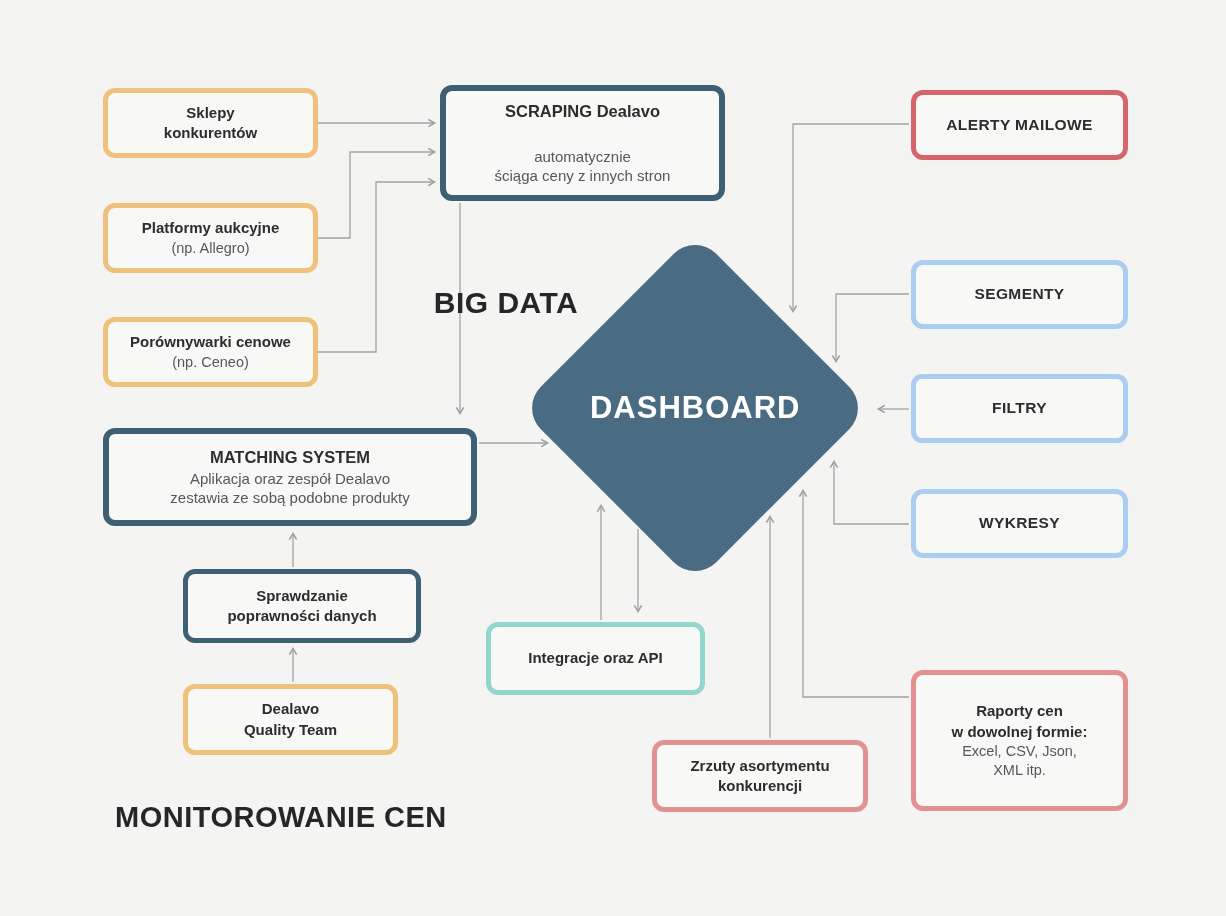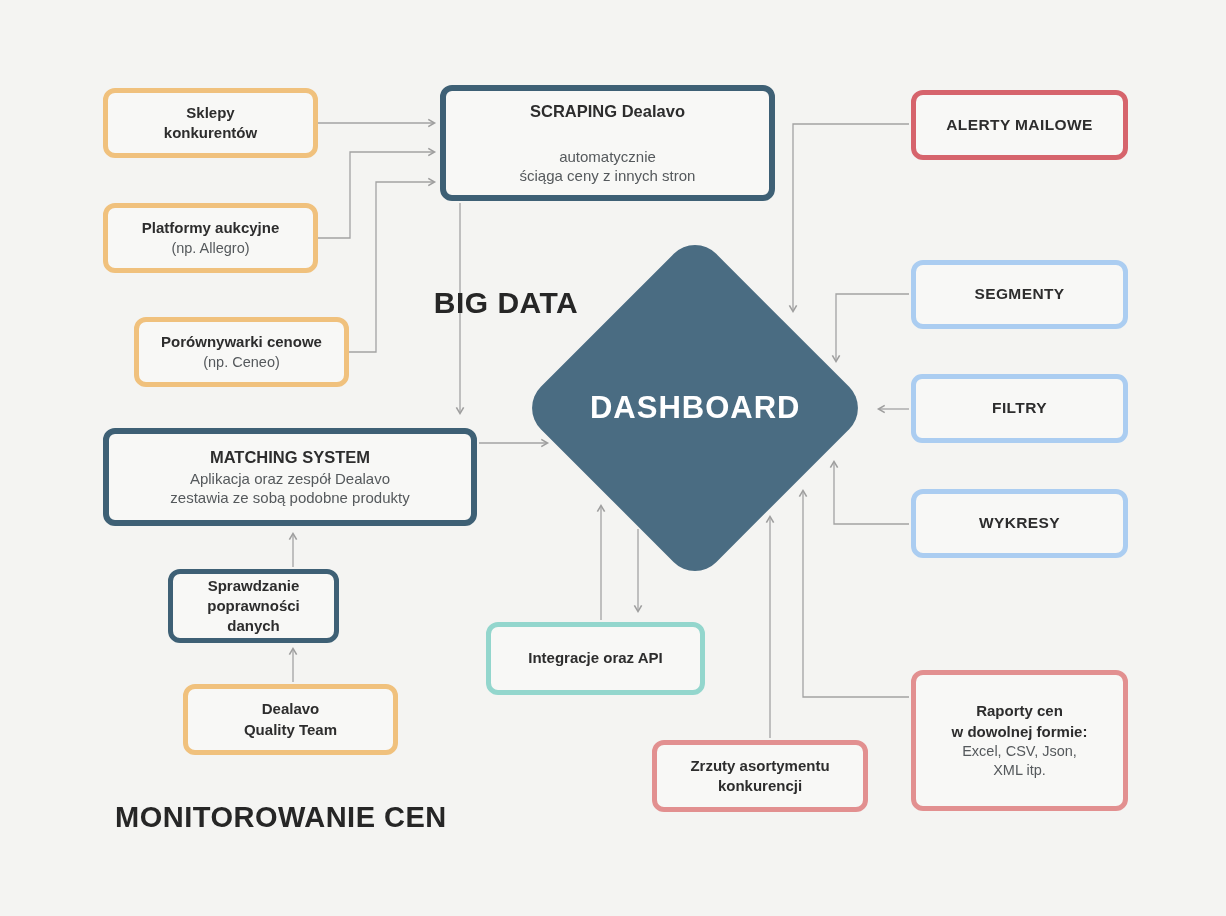--- a/index.html
+++ b/index.html
@@ -81,38 +81,38 @@
   <div class="node b-yellow" style="left:103px;top:88px;width:215px;height:70px;">
     <div class="t">Sklepy
 konkurentów</div>
   </div>
 
   <div class="node b-yellow" style="left:103px;top:203px;width:215px;height:70px;">
     <div class="t">Platformy aukcyjne</div>
     <div class="s">(np. Allegro)</div>
   </div>
 
-  <div class="node b-yellow" style="left:103px;top:317px;width:215px;height:70px;margin-left:31px;">
+  <div class="node b-yellow" style="left:103px;top:317px;width:215px;height:70px;">
     <div class="t">Porównywarki cenowe</div>
     <div class="s">(np. Ceneo)</div>
   </div>
 
-  <div class="node big b-dark" style="left:440px;top:85px;width:335px;height:116px;gap:24px;">
+  <div class="node big b-dark" style="left:440px;top:85px;width:285px;height:116px;gap:24px;">
     <div class="t">SCRAPING Dealavo</div>
     <div class="s">automatycznie
 ściąga ceny z innych stron</div>
   </div>
 
   <div class="node big b-dark" style="left:103px;top:428px;width:374px;height:98px;">
     <div class="t">MATCHING SYSTEM</div>
     <div class="s">Aplikacja oraz zespół Dealavo
 zestawia ze sobą podobne produkty</div>
   </div>
 
-  <div class="node b-dark" style="left:168px;top:569px;width:171px;height:74px;border-width:5px;">
+  <div class="node b-dark" style="left:183px;top:569px;width:238px;height:74px;border-width:5px;">
     <div class="t">Sprawdzanie
 poprawności danych</div>
   </div>
 
   <div class="node b-yellow" style="left:183px;top:684px;width:215px;height:71px;">
     <div class="t">Dealavo
 Quality Team</div>
   </div>
 
   <div class="diamond">

